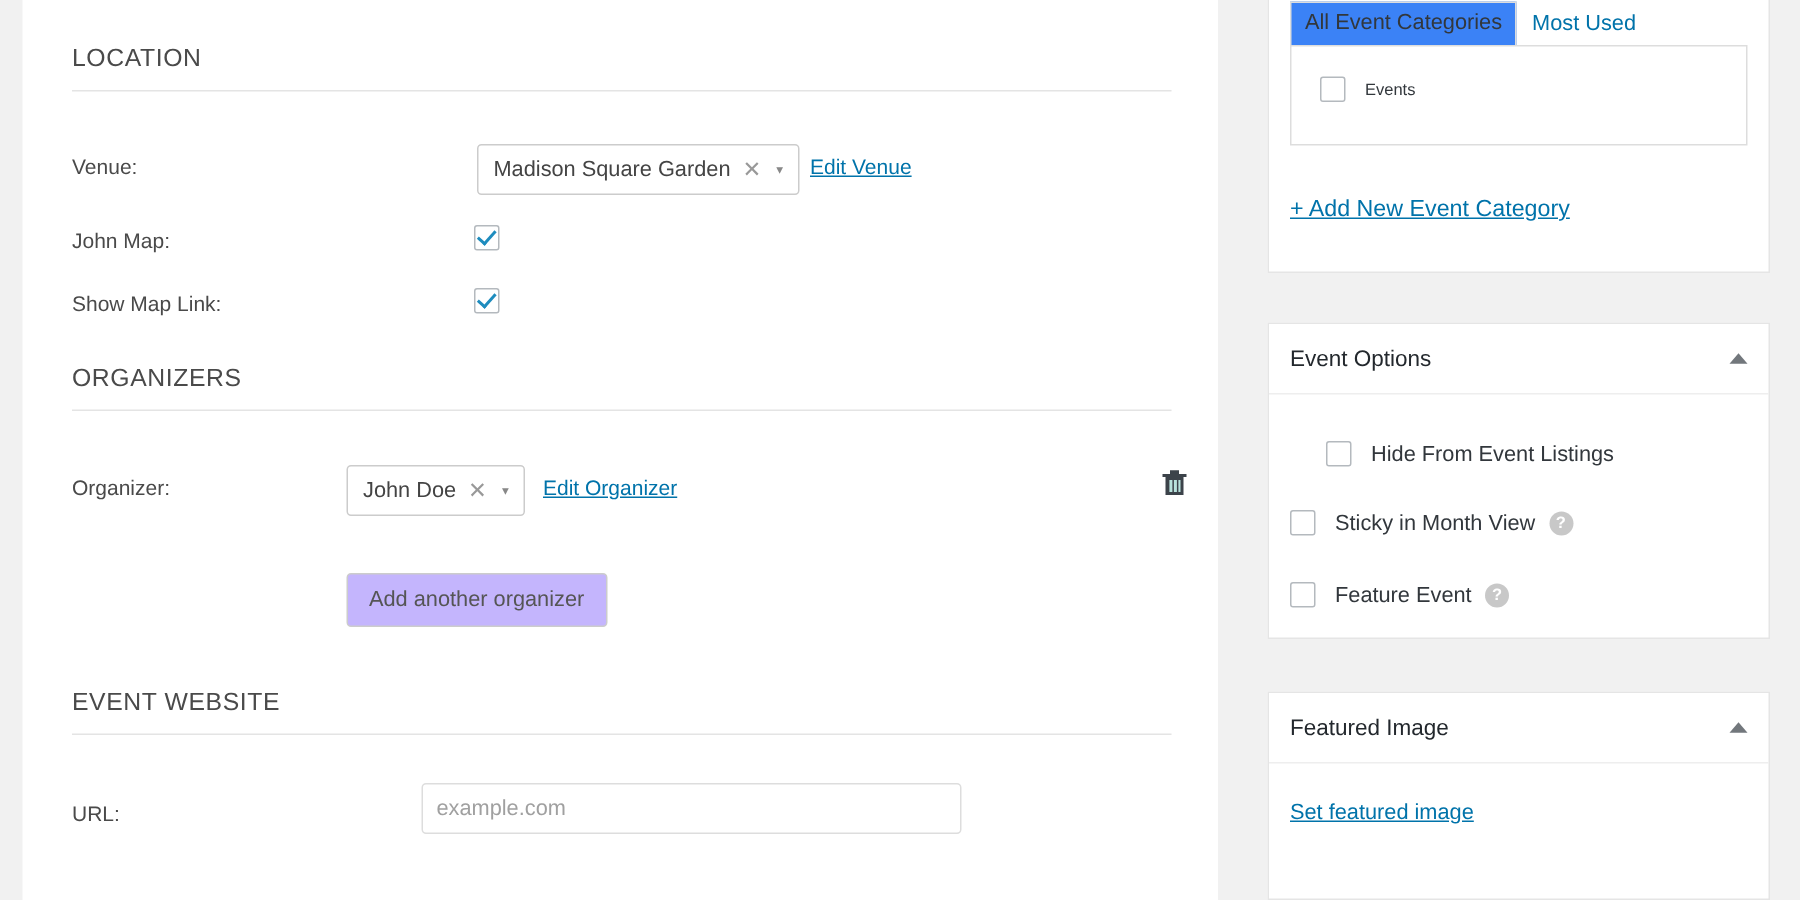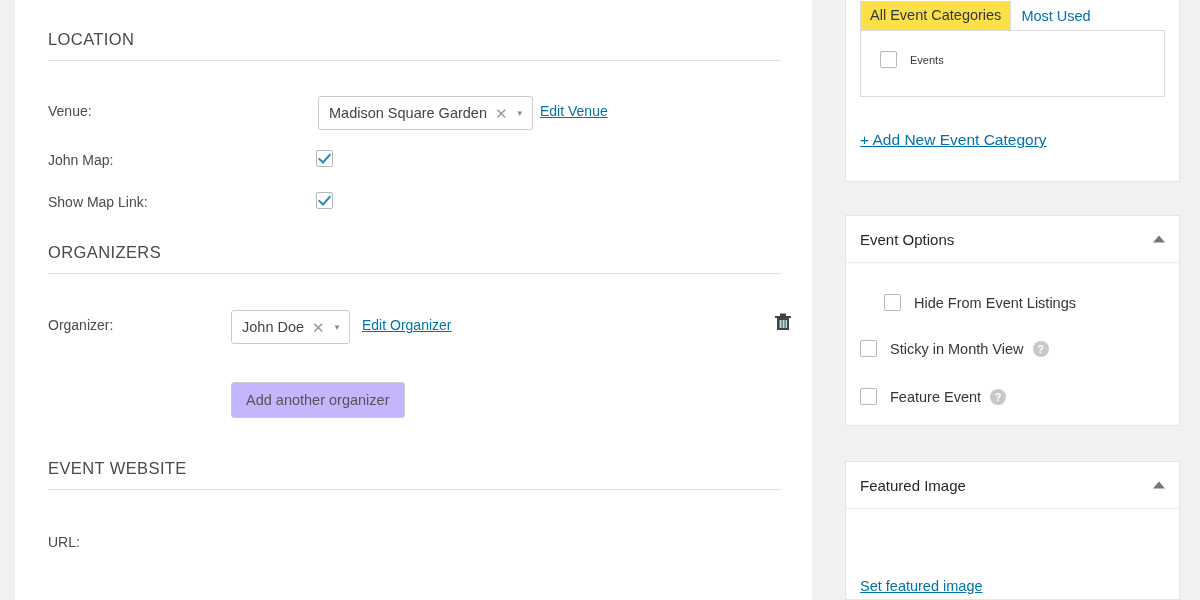--- a/index.html
+++ b/index.html
@@ -217,21 +217,21 @@
     color: #0073aa;
     cursor: pointer;
     line-height: 19px;
     background: transparent;
     border: 1px solid transparent;
     border-bottom: none;
     position: relative;
     top: 1px;
   }
   .cat-tab.active {
-    background: #fde047;
+    background: #3b82f6;
     border: 1px solid #ddd;
     border-bottom: 1px solid #fff;
     color: #32373c;
   }
 
   .cat-list {
     position: absolute;
     left: 14px;
     top: 29px;
     width: 305px;
@@ -298,21 +298,20 @@
   }
 
   .panel-link {
     position: absolute;
     left: 14px;
     color: #0073aa;
     font-size: 14.5px;
     text-decoration: underline;
     cursor: pointer;
     white-space: nowrap;
-    margin-top: 44px;
   }
 </style>
 </head>
 <body>
 
 <div id="main-panel">
 
   <div class="section" style="top:30px;">
     <h2 class="section-title">LOCATION</h2>
 
@@ -366,20 +365,21 @@
     </div>
 
     <button class="btn" style="left:183px; top:139px;">Add another organizer</button>
   </div>
 
   <div class="section" style="top:459px;">
     <h2 class="section-title">EVENT WEBSITE</h2>
 
     <div class="field-row" style="top:73px;">
       <span class="field-label">URL:</span>
+      <input class="text-input" type="text" style="left: 233px; top: -10px; width: 360px;" placeholder="example.com">
     </div>
   </div>
 
 </div>
 
 <div id="sidebar">
 
   <div class="postbox" style="top:-20px; height:202px;">
 
     <div class="cat-tabs" style="top:20px;">

